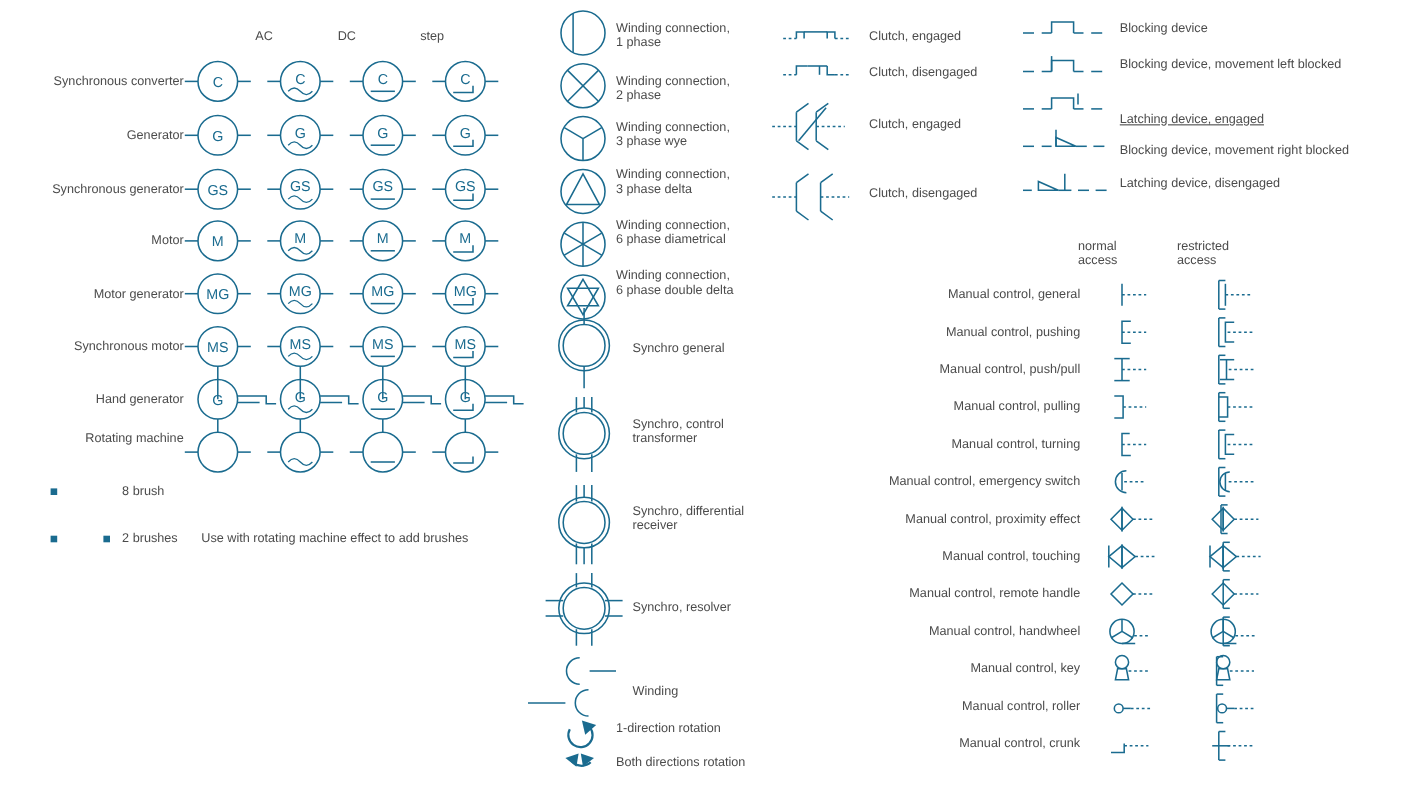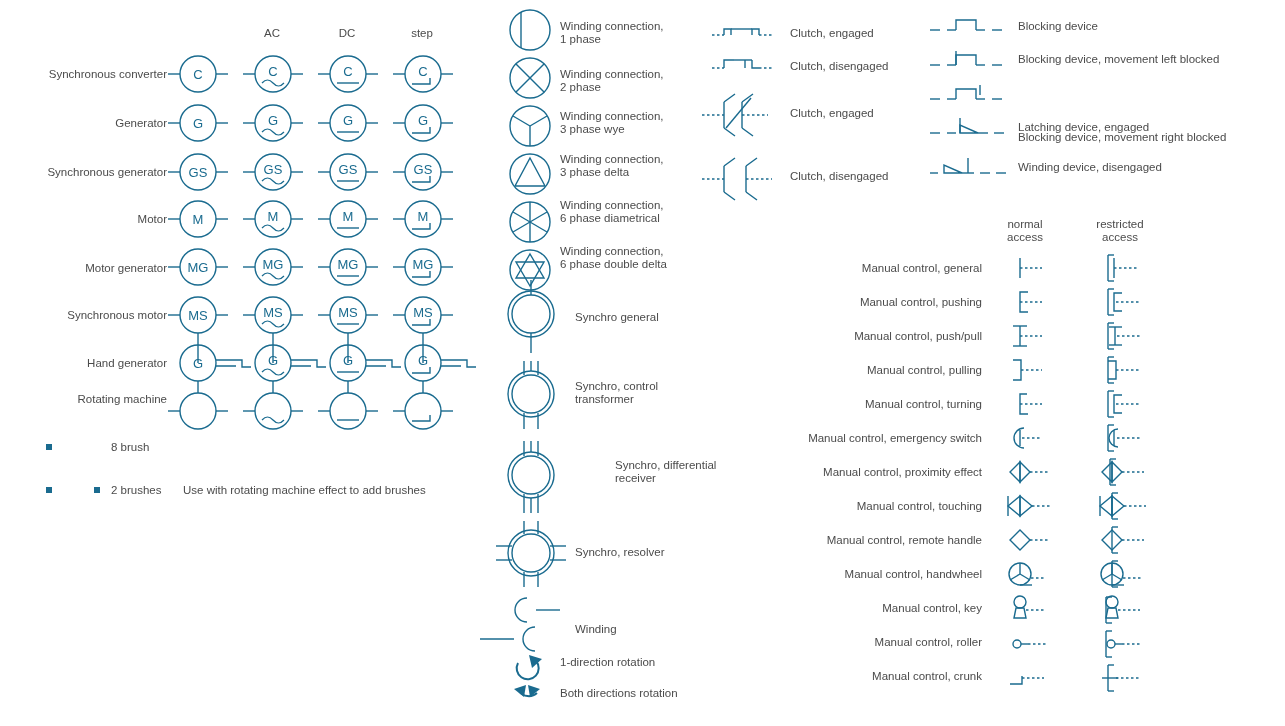--- a/index.html
+++ b/index.html
@@ -4,21 +4,21 @@
 <style>
   html,body{margin:0;padding:0;background:#ffffff;}
   body{
     width:1285px;height:726px;position:relative;overflow:hidden;
     font-family:"Liberation Sans","DejaVu Sans",sans-serif;
     color:#4b4b4b;
   }
   .abs{position:absolute;}
   .lbl{font-size:11.5px;color:#4b4b4b;line-height:13px;white-space:pre;}
   .lbl-r{text-align:right;}
-  .lbl-c{text-align:center;}
+  .lbl-c{text-align:left;}
   svg{display:block;overflow:visible;}
   .stroke{fill:none;stroke:#1a6b8f;stroke-width:1.4;}
   .stroke-thin{fill:none;stroke:#1a6b8f;stroke-width:1.2;}
   .fillc{fill:#1a6b8f;}
   .dashsm{fill:none;stroke:#1a6b8f;stroke-width:1.4;stroke-dasharray:2.5 2.5;}
   .glyph{font-family:"Liberation Sans","DejaVu Sans",sans-serif;font-size:13px;fill:#1a6b8f;text-anchor:middle;}
 </style>
 </head>
 <body>
 
@@ -392,21 +392,21 @@
     <g>
       <path class="stroke" style="stroke-width:2;" d="M 49 406 A 12 12 0 0 0 67 408"></path>
       <path class="fillc" d="M 58 400 L 70 404 L 60 412 Z"></path>
       <path class="fillc" d="M 56 400 L 44 404 L 54 412 Z"></path>
     </g>
   </svg>
 
   <div class="abs lbl" style="left:105px;top:26px;">Synchro general</div>
   <div class="abs lbl" style="left:105px;top:95px;">Synchro, control
 transformer</div>
-  <div class="abs lbl" style="left:105px;top:174px;margin-left:40px;">Synchro, differential
+  <div class="abs lbl" style="left:105px;top:174px;">Synchro, differential
 receiver</div>
   <div class="abs lbl" style="left:105px;top:261px;">Synchro, resolver</div>
   <div class="abs lbl" style="left:105px;top:338px;">Winding</div>
   <div class="abs lbl" style="left:90px;top:371px;">1-direction rotation</div>
   <div class="abs lbl" style="left:90px;top:402px;">Both directions rotation</div>
 </div>
 
 <div class="abs" style="left:712px;top:0;">
   <svg class="abs" style="left:0px;top:18px;" width="70" height="24">
     <line class="dashsm" x1="0" y1="17" x2="12" y2="17"></line>
@@ -480,31 +480,31 @@
   <div class="abs lbl" style="left:88px;top:87px;margin-top:44px;">Blocking device, movement right blocked</div>
 
   <svg class="abs" style="left:0px;top:115px;" width="80" height="24">
     <line class="stroke" x1="0" y1="18" x2="10" y2="18"></line>
     <line class="stroke" x1="17" y1="18" x2="26" y2="18"></line>
     <line class="stroke" x1="30" y1="3" x2="30" y2="18"></line>
     <path class="stroke" d="M 30 18 L 48 18 L 30 10 Z"></path>
     <line class="stroke" x1="48" y1="18" x2="58" y2="18"></line>
     <line class="stroke" x1="64" y1="18" x2="74" y2="18"></line>
   </svg>
-  <div class="abs lbl" style="left:88px;top:121px;">Latching device, engaged</div>
+  <div class="abs lbl" style="left:88px;top:103px;text-decoration:underline;">Latching device, engaged</div>
 
   <svg class="abs" style="left:0px;top:155px;" width="80" height="24">
     <line class="stroke" x1="0" y1="18" x2="8" y2="18"></line>
     <path class="stroke" d="M 14 18 L 32 18 L 14 10 Z"></path>
     <line class="stroke" x1="32" y1="18" x2="44" y2="18"></line>
     <line class="stroke" x1="38" y1="3" x2="38" y2="18"></line>
     <line class="stroke" x1="50" y1="18" x2="60" y2="18"></line>
     <line class="stroke" x1="66" y1="18" x2="76" y2="18"></line>
   </svg>
-  <div class="abs lbl" style="left:88px;top:161px;">Winding device, disengaged</div>
+  <div class="abs lbl" style="left:88px;top:161px;">Latching device, disengaged</div>
 </div>
 
 <div class="abs" style="left:780px;top:210px;">
   <div class="abs lbl lbl-c" style="left:200px;top:8px;width:90px;">normal
 access</div>
   <div class="abs lbl lbl-c" style="left:290px;top:8px;width:100px;">restricted
 access</div>
 
   <div class="abs lbl lbl-r" style="left:0px;top:52px;width:202px;">Manual control, general</div>
   <div class="abs lbl lbl-r" style="left:0px;top:86px;width:202px;">Manual control, pushing</div>

